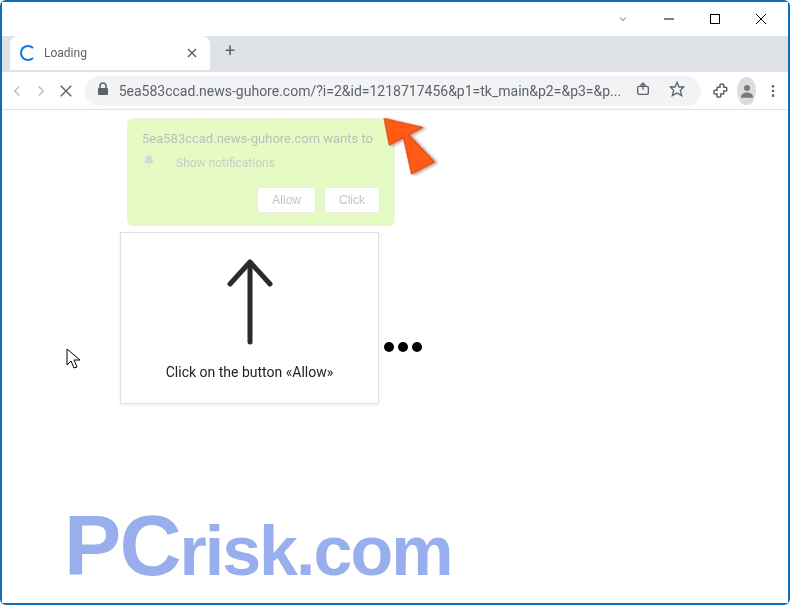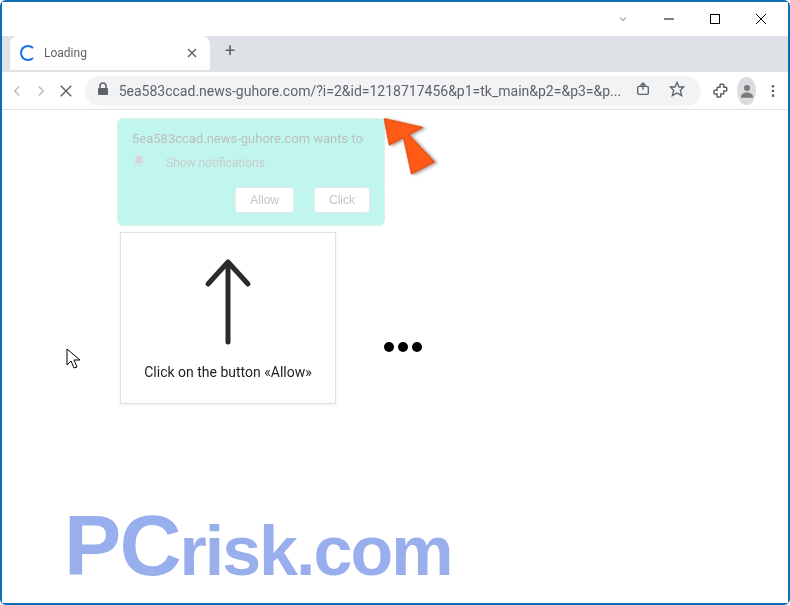--- a/index.html
+++ b/index.html
@@ -140,62 +140,62 @@
     .content {
       flex: 1;
       background: #fff;
       position: relative;
       overflow: hidden;
     }
     
     
     .notif-prompt {
       position: absolute;
-      left: 115px;
+      left: 125px;
       top: 8px;
       width: 268px;
       border: 1px dashed #d0d0d0;
       border-radius: 6px;
       padding: 12px 14px 12px 14px;
       opacity: 0.38;
-      background: #5eead4;
+      background: #bef264;
     }
     .notif-origin {
       font-size: 13px;
       color: #555;
       margin-bottom: 8px;
     }
     .notif-sub {
       font-size: 12px;
       color: #777;
       display: flex;
       align-items: center;
       gap: 20px;
       margin-bottom: 16px;
     }
     .notif-buttons {
       display: flex;
       justify-content: flex-end;
-      gap: 20px;
+      gap: 8px;
     }
     .notif-btn {
       border: 1px solid #ccc;
       border-radius: 4px;
       padding: 5px 14px;
       font-size: 12px;
       background: #fff;
       color: #666;
     }
     
     
     .instruction-card {
       position: absolute;
       left: 118px;
       top: 122px;
-      width: 216px;
+      width: 259px;
       height: 172px;
       background: #fff;
       border: 1px solid #e0e0e0;
       box-shadow: 0 1px 3px rgba(0,0,0,0.08);
       display: flex;
       flex-direction: column;
       align-items: center;
       justify-content: center;
       gap: 14px;
     }

